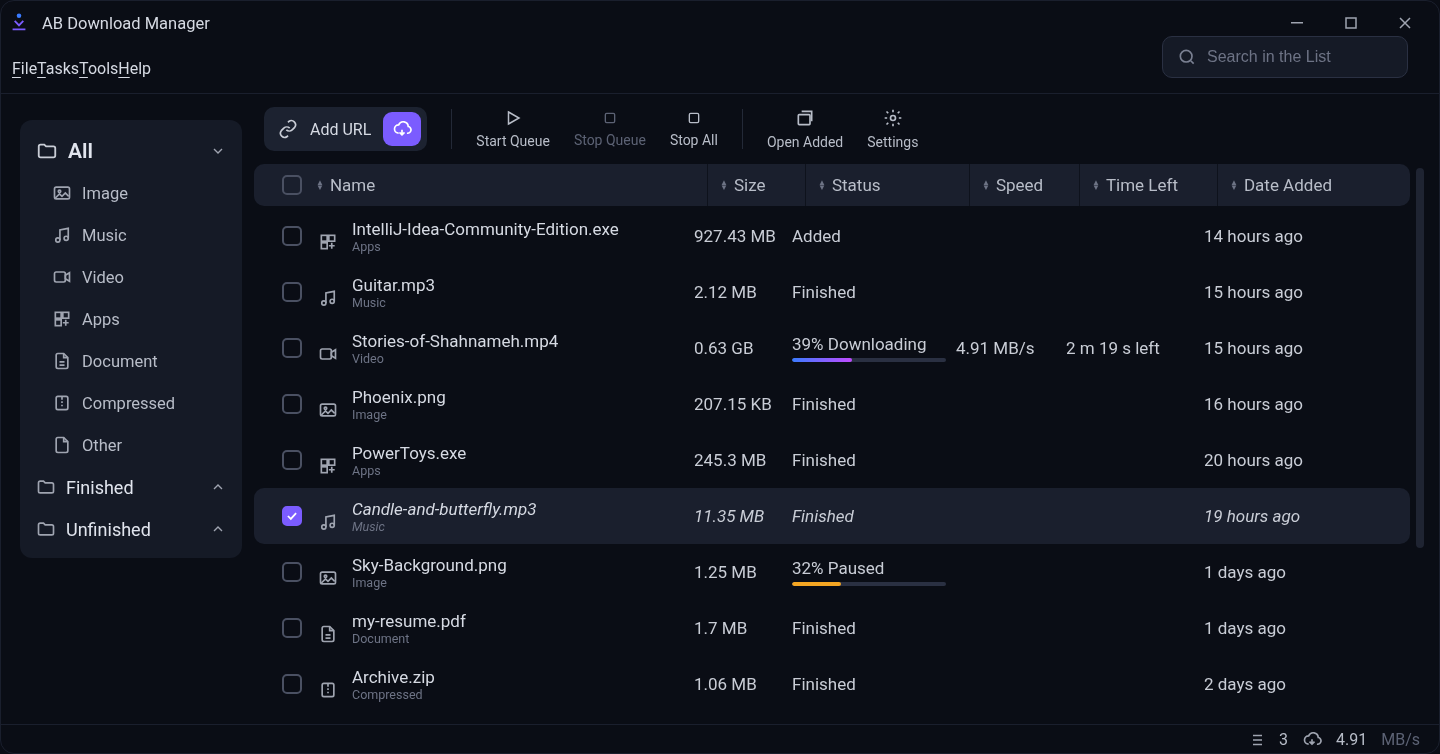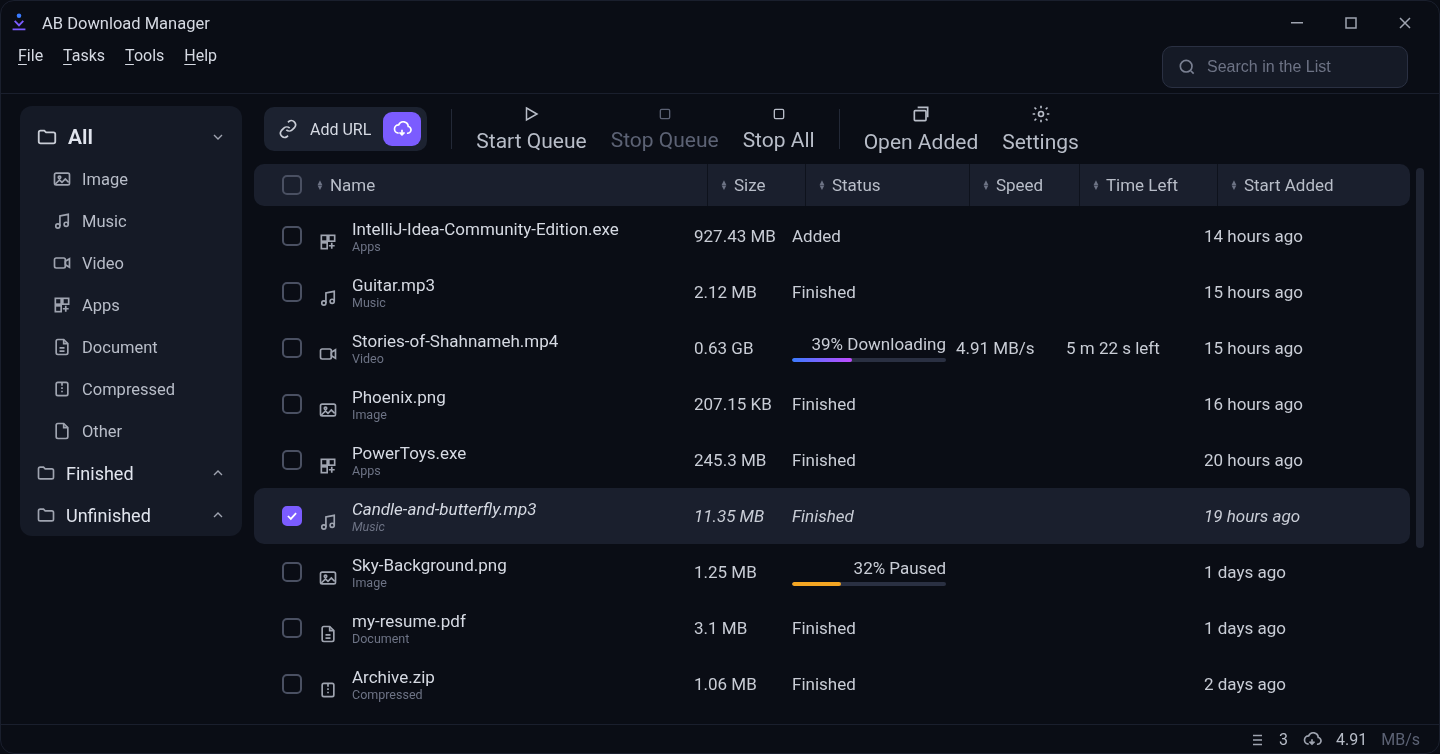--- a/index.html
+++ b/index.html
@@ -17,80 +17,80 @@
   height: 46px;
   display: flex;
   align-items: center;
   padding: 0 12px 0 8px;
   background: #0a0d15;
 }
 .logo { width: 22px; height: 22px; margin-right: 12px; display:flex; align-items:center; justify-content:center;}
 .title { font-size: 16.5px; font-weight: 400; color:#d6dae3; }
 .window-controls { margin-left: auto; display: flex; gap: 8px;}
 .win-btn { width: 46px; height: 32px; display:flex; align-items:center; justify-content:center; color:#9fa4b0; cursor:pointer;}
-.menubar { height: 32px; display: flex; align-items: flex-start; padding: 0 18px 0 18px; gap: 20px; }
+.menubar { height: 32px; display: flex; align-items: flex-end; padding: 0 18px 0 12px; }
 .menu-item { font-size: 16px; color:#d6dae3; cursor:pointer; }
 .menu-item .u { text-decoration: underline; text-underline-offset: 3px; }
 .search-wrap { margin-left:auto; margin-right: 14px; }
 .search {
   width: 246px; height: 42px;
   background: #151a26;
   border: 1px solid #2a3042;
   border-radius: 10px;
   display:flex; align-items:center; padding: 0 14px; gap:10px;
 }
 .search input {
   flex:1; background:transparent; border:none; outline:none;
   color:#c9cdd6; font-size:16px;
 }
 .search input::placeholder{ color:#6d7385; }
 .app-body { position:absolute; top: 93px; left:0; right:0; bottom:0; border-top: 1px solid #1a1f2d;}
 .app-border { position:absolute; inset: 0; border:1px solid #1a1f2d; border-radius:14px; pointer-events:none;}
 .sidebar {
-  position:absolute; left: 20px; top: 12px; width: 222px;
-  background: #151a26; border-radius: 12px; padding: 10px 6px 0 6px;
+  position:absolute; left: 20px; top: 26px; width: 222px;
+  background: #151a26; border-radius: 12px; padding: 10px 6px 8px 6px;
 }
 .sb-row { display:flex; align-items:center; height: 42px; padding: 0 10px; border-radius:8px; cursor:pointer; gap:10px; }
 .sb-row.top { font-size: 21px; font-weight:600; color:#e1e5ee; }
 .sb-row .chev { margin-left:auto; }
 .sb-sub { padding-left: 16px; }
 .sb-sub .sb-row { font-size:16.5px; color:#b8bdc8; font-weight:400;}
 .sb-row svg{ color:#9fa4b0;}
 .main { position:absolute; left: 252px; right: 8px; top: 4px; bottom: 28px; }
 .toolbar { height: 62px; display:flex; align-items:center; gap: 24px; padding-left: 12px;}
 .add-url {
   height: 44px; background:#1c2230; border-radius:10px; padding: 0 6px 0 14px;
   display:flex; align-items:center; gap:12px; cursor:pointer;
 }
 .add-url .pill { width:38px; height:34px; background:#7b5cff; border-radius:9px; display:flex; align-items:center; justify-content:center;}
 .add-url-label { font-size:16px; color:#d6dae3;}
 .tsep { width:1px; height:40px; background:#232937; }
 .tbtn { display:flex; flex-direction:column; align-items:center; gap:6px; cursor:pointer; color:#b8bdc8;}
-.tbtn .tlbl { font-size:21px; }
+.tbtn .tlbl { font-size:14px; }
 .tbtn.disabled { color:#5c6274; }
 .table-header {
   height: 42px; background:#1a1f2d; border-radius:10px; display:flex; align-items:center;
   padding-left: 28px; margin: 4px 22px 0 2px;
 }
 .th { display:flex; align-items:center; gap:6px; font-size:17px; color:#b8bdc8; border-right:1px solid #0e121c; height:100%; padding-right:12px;}
 .th:last-child{border-right:none;}
 .sort-arrows { display:inline-flex; flex-direction:column; gap:0; line-height:5px; font-size:8px; color:#6d7385;}
 .rows { margin: 2px 22px 0 2px; overflow:hidden;}
 .row { height: 56px; display:flex; align-items:center; padding-left: 28px; border-radius:10px; }
 .row.selected { background:#1a1f2d;font-style:italic; }
 .cb { width:20px; height:20px; border:2px solid #4a5062; border-radius:5px; cursor:pointer; flex-shrink:0;}
 .cb.checked{ background:#7b5cff; border-color:#7b5cff; display:flex; align-items:center; justify-content:center;}
 .ficon { width:24px; height:24px; margin: 0 12px 0 14px; display:flex; align-items:center; justify-content:center; color:#9fa4b0; flex-shrink:0;}
 .name-col { width: 392px; display:flex; align-items:flex-end;}
 .name-stack { display:flex; flex-direction:column;}
 .fname { font-size:17px; color:#d6dae3;}
 .fcat { font-size:12.5px; color:#6d7385;}
 .size-col { width: 98px; font-size:17px; color:#c9cdd6;}
 .status-col { width: 164px; font-size:17px; color:#c9cdd6;}
-.status-stack { display:flex; flex-direction:column; gap:4px; width:154px;align-items:flex-end;}
+.status-stack { display:flex; flex-direction:column; gap:4px; width:154px;}
 .progress-bg { width:154px; height:4px; background:#2a3042; border-radius:2px; overflow:hidden;}
 .progress-fg { height:100%; border-radius:2px;}
 .speed-col { width:110px; font-size:17px;}
 .timeleft-col { width:138px; font-size:17px;}
 .date-col { font-size:17px;}
 .scrollbar { position:absolute; right:6px; top:70px; width:10px; bottom:28px;}
 .scrollbar-thumb{ width:8px; height:380px; background:#1f2432; border-radius:4px;}
 .statusbar { position:absolute; bottom:0; left:0; right:0; height:30px; display:flex; align-items:center; justify-content:flex-end; padding-right:20px; gap:14px; font-size:16px; color:#b8bdc8; border-top:1px solid #1a1f2d;}
 .statusbar .dim{ color:#5c6274;}
 .ic { display:inline-flex; align-items:center; justify-content:center;}
@@ -338,21 +338,21 @@
       <div class="th" style="width:110px; padding-left:12px;">
           <span class="sort-arrows">▲<br>▼</span>
           <span>Speed</span>
         </div>
       <div class="th" style="width:138px; padding-left:12px;">
           <span class="sort-arrows">▲<br>▼</span>
           <span>Time Left</span>
         </div>
       <div class="th" style="padding-left:12px;">
           <span class="sort-arrows">▲<br>▼</span>
-          <span>Start Added</span>
+          <span>Date Added</span>
         </div>
     </div>
 
     <div class="rows" id="rows">
         <div class="row">
           <div class="cb"></div>
           <div class="name-col">
             <span class="ficon">
               <svg width="20" height="20" viewBox="0 0 24 24" fill="none" stroke="currentColor" stroke-width="2">
                 <rect x="4" y="4" width="7" height="7"></rect>
@@ -410,21 +410,21 @@
           <div class="size-col">0.63 GB</div>
           <div class="status-col">
             <div class="status-stack">
               <span>39% Downloading</span>
               <div class="progress-bg">
                 <div class="progress-fg" style="width:39%;background:linear-gradient(90deg,#3a7bff,#c14bff)"></div>
               </div>
             </div>
           </div>
           <div class="speed-col">4.91 MB/s</div>
-          <div class="timeleft-col">5 m 22 s left</div>
+          <div class="timeleft-col">2 m 19 s left</div>
           <div class="date-col">15 hours ago</div>
         </div>
         <div class="row">
           <div class="cb"></div>
           <div class="name-col">
             <span class="ficon">
               <svg width="20" height="20" viewBox="0 0 24 24" fill="none" stroke="currentColor" stroke-width="2">
                 <rect x="3" y="5" width="18" height="14" rx="2"></rect>
                 <circle cx="9" cy="10" r="1.5"></circle>
                 <path d="m4 18 5-5 3 3 4-4 4 4"></path>
@@ -523,21 +523,21 @@
               <svg width="20" height="20" viewBox="0 0 24 24" fill="none" stroke="currentColor" stroke-width="2">
                 <path d="M14 3H7a2 2 0 0 0-2 2v14a2 2 0 0 0 2 2h10a2 2 0 0 0 2-2V8z"></path>
                 <path d="M14 3v5h5M9 13h6M9 17h6"></path>
               </svg>
             </span>
             <div class="name-stack">
               <span class="fname">my-resume.pdf</span>
               <span class="fcat">Document</span>
             </div>
           </div>
-          <div class="size-col">3.1 MB</div>
+          <div class="size-col">1.7 MB</div>
           <div class="status-col"><span>Finished</span></div>
           <div class="speed-col"></div>
           <div class="timeleft-col"></div>
           <div class="date-col">1 days ago</div>
         </div>
         <div class="row">
           <div class="cb"></div>
           <div class="name-col">
             <span class="ficon">
               <svg width="20" height="20" viewBox="0 0 24 24" fill="none" stroke="currentColor" stroke-width="2">

